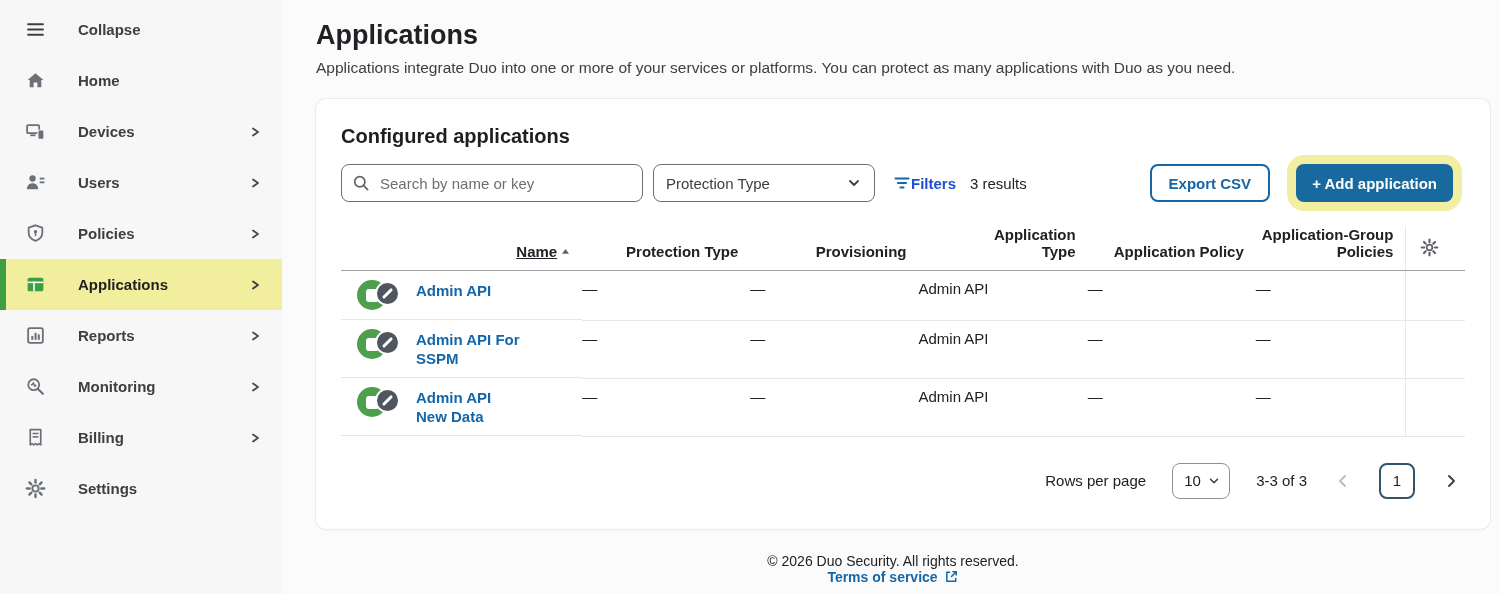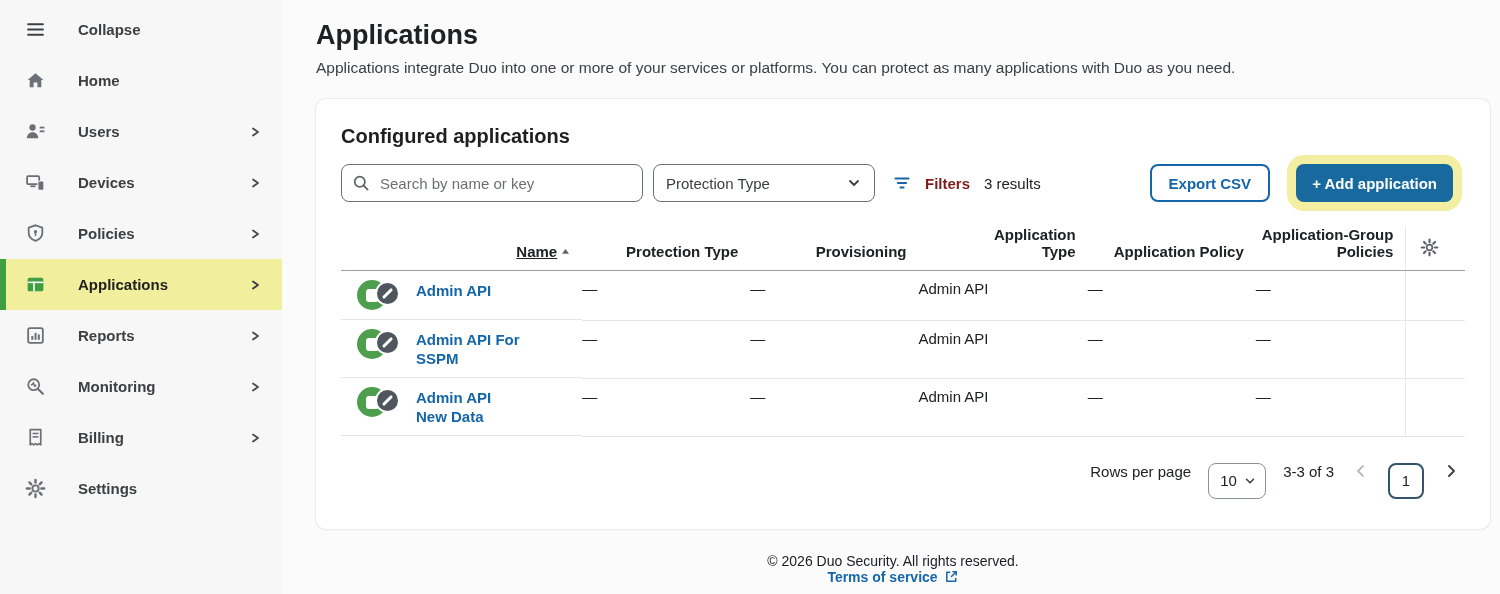--- a/index.html
+++ b/index.html
@@ -46,22 +46,22 @@
   .search-box input {
     border:none; outline:none; flex:1; font-size:15px; color:#202124;
     font-family:"Liberation Sans", sans-serif; background:transparent;
   }
   .search-box input::placeholder { color:#6b7075; }
   .select-box {
     width:222px; height:38px; border:1.5px solid #69707a; border-radius:8px;
     display:flex; align-items:center; justify-content:space-between;
     padding:0 12px; margin-left:10px; font-size:15px; color:#3c4043; cursor:pointer; background:#fff;
   }
-  .filters { display:flex; align-items:center; gap:14px; margin-left:18px; cursor:pointer;
-    color:#7f1d1d; font-weight:700; font-size:15px; }
+  .filters { display:flex; align-items:center; gap:0; margin-left:18px; cursor:pointer;
+    color:#1d4ed8; font-weight:700; font-size:15px; }
   .results { margin-left:14px; font-size:15px; color:#202124; }
   .tb-spacer { flex:1; }
   .btn-secondary {
     height:38px; padding:12px 17px; background:#fff; border:2px solid #1566a9; border-radius:8px;
     color:#1566a9; font-weight:700; font-size:15px; display:flex; align-items:center; cursor:pointer;
     font-family:"Liberation Sans", sans-serif;
   }
   .btn-primary {
     height:38px; padding:0 16px; border:none; border-radius:8px; background:#17699e;
     color:#fff; font-weight:700; font-size:15px; display:flex; align-items:center; cursor:pointer;
@@ -99,21 +99,21 @@
   }
   .ic-gray i { width:3px; height:13px; background:#fff; border-radius:2px; display:block; transform:rotate(45deg); }
   a.app-link {
     color:#1566a9; font-weight:700; font-size:15px; text-decoration:none;
     display:inline-block; max-width:104px; line-height:19px; padding-top:1px;
   }
   .sort-ic { margin-left:4px; display:inline-block; vertical-align:2px; }
 
   
   .pagination {
-    display:flex; align-items:flex-start; justify-content:flex-end; gap:17px;
+    display:flex; align-items:center; justify-content:flex-end; gap:26px;
     margin-top:26px; padding-right:4px; font-size:15px; color:#202124;
   }
   .pg-select {
     width:58px; height:36px; border:1.5px solid #8b9096; border-radius:8px;
     display:flex; align-items:center; justify-content:space-between;
     padding:0 8px 0 11px; cursor:pointer; background:#fff;
   }
   .pg-arrow { display:flex; align-items:center; cursor:pointer; padding:0 2px; }
   .page-box {
     width:36px; height:36px; border:2px solid #33536b; border-radius:8px;
@@ -153,43 +153,43 @@
         <svg width="21" height="21" viewBox="0 0 20 20">
             <path d="M10 3 L17.5 9.5 H15.5 V16.5 H11.8 V12 H8.2 V16.5 H4.5 V9.5 H2.5 Z" fill="#6b6f76"></path>
           </svg>
       </span>
       <span>Home</span>
     </div>
 
     <div class="side-item">
       <span class="ic">
         <svg width="21" height="21" viewBox="0 0 20 20">
+            <rect x="2" y="4" width="11.5" height="7.5" rx="1" fill="none" stroke="#6b6f76" stroke-width="1.7"></rect>
+            <line x1="5" y1="13.6" x2="10" y2="13.6" stroke="#6b6f76" stroke-width="1.7"></line>
+            <rect x="12.3" y="8.5" width="5.7" height="9" rx="1.2" fill="#6b6f76" stroke="#f7f7f8" stroke-width="1"></rect>
+          </svg>
+      </span>
+      <span>Devices</span>
+      <span class="chev">
+        <svg width="14" height="14" viewBox="0 0 14 14">
+            <polyline points="5,3.5 10,7 5,10.5" fill="none" stroke="#4a4a4a" stroke-width="1.8" stroke-linecap="round" stroke-linejoin="round"></polyline>
+          </svg>
+      </span>
+    </div>
+
+    <div class="side-item">
+      <span class="ic">
+        <svg width="21" height="21" viewBox="0 0 20 20">
             <circle cx="7.2" cy="6.2" r="3" fill="#6b6f76"></circle>
             <path d="M1.8 16.5 C1.8 12.8 4.5 10.8 7.2 10.8 C9.9 10.8 12.6 12.8 12.6 16.5 Z" fill="#6b6f76"></path>
             <rect x="14" y="5.4" width="4.5" height="1.7" fill="#6b6f76"></rect>
             <rect x="14" y="9" width="4.5" height="1.7" fill="#6b6f76"></rect>
           </svg>
       </span>
       <span>Users</span>
-      <span class="chev">
-        <svg width="14" height="14" viewBox="0 0 14 14">
-            <polyline points="5,3.5 10,7 5,10.5" fill="none" stroke="#4a4a4a" stroke-width="1.8" stroke-linecap="round" stroke-linejoin="round"></polyline>
-          </svg>
-      </span>
-    </div>
-
-    <div class="side-item">
-      <span class="ic">
-        <svg width="21" height="21" viewBox="0 0 20 20">
-            <rect x="2" y="4" width="11.5" height="7.5" rx="1" fill="none" stroke="#6b6f76" stroke-width="1.7"></rect>
-            <line x1="5" y1="13.6" x2="10" y2="13.6" stroke="#6b6f76" stroke-width="1.7"></line>
-            <rect x="12.3" y="8.5" width="5.7" height="9" rx="1.2" fill="#6b6f76" stroke="#f7f7f8" stroke-width="1"></rect>
-          </svg>
-      </span>
-      <span>Devices</span>
       <span class="chev">
         <svg width="14" height="14" viewBox="0 0 14 14">
             <polyline points="5,3.5 10,7 5,10.5" fill="none" stroke="#4a4a4a" stroke-width="1.8" stroke-linecap="round" stroke-linejoin="round"></polyline>
           </svg>
       </span>
     </div>
 
     <div class="side-item">
       <span class="ic">
         <svg width="21" height="21" viewBox="0 0 20 20">

